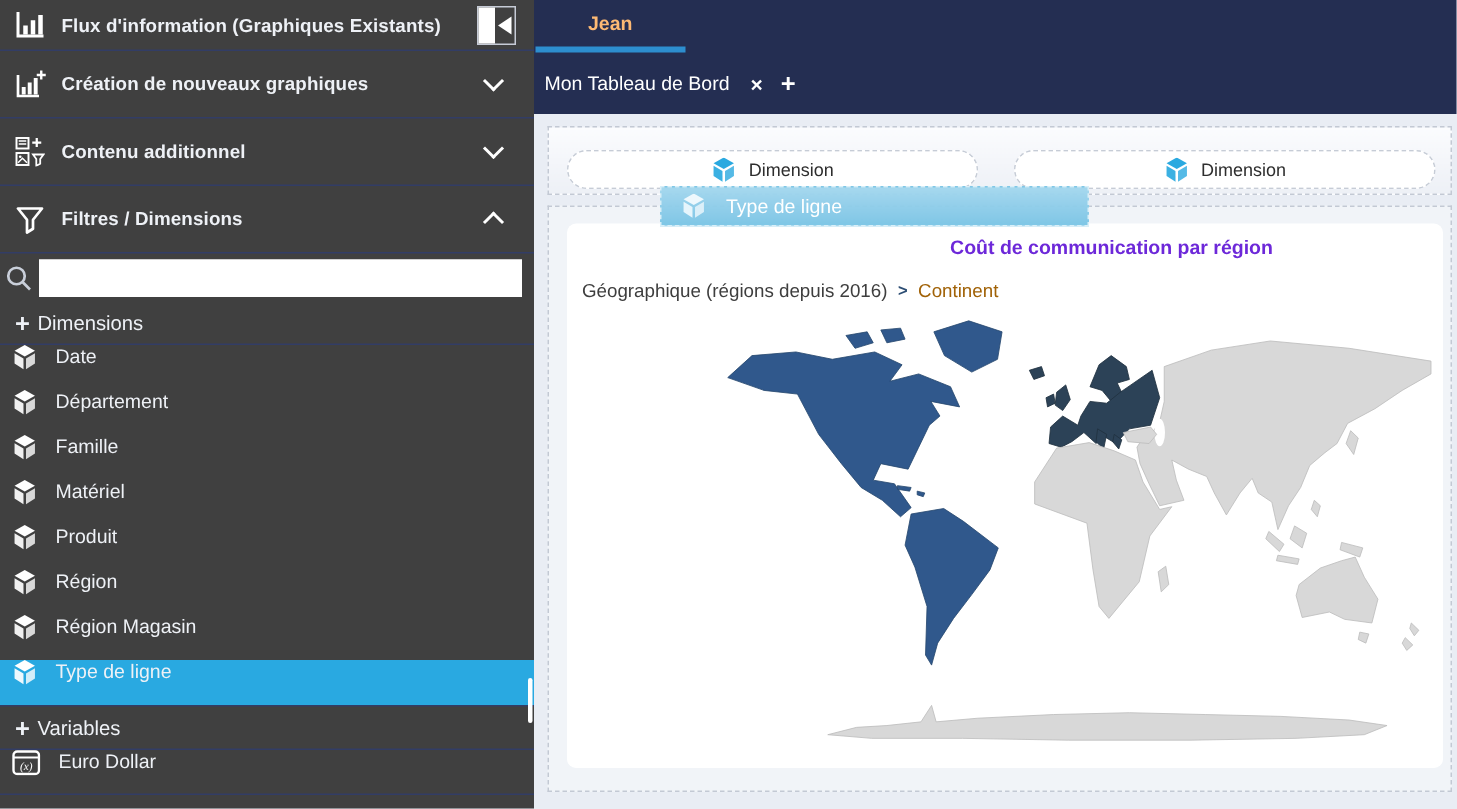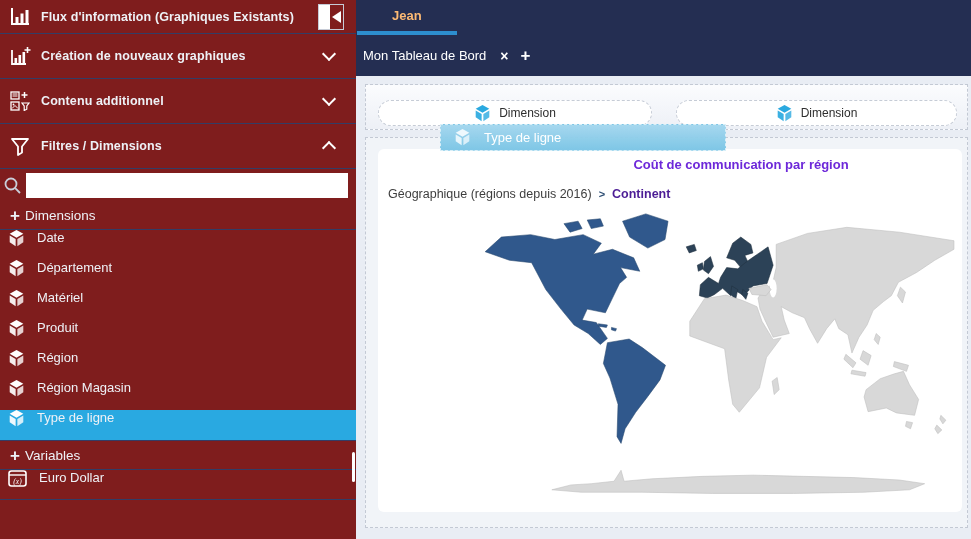--- a/index.html
+++ b/index.html
@@ -1,20 +1,20 @@
 <!DOCTYPE html>
 <html><head>
 <meta charset="utf-8">
 <style>
   html,body{margin:0;padding:0;width:971px;height:539px;overflow:hidden;
     font-family:"Liberation Sans",sans-serif;background:#e9edf4;}
   .app{position:absolute;inset:0;width:971px;height:539px;}
 
   
-  .sidebar{position:absolute;left:0;top:0;width:356px;height:539px;background:#7f1d1d;color:#eef1f6;z-index:5;}
+  .sidebar{position:absolute;left:0;top:0;width:356px;height:539px;background:#404040;color:#eef1f6;z-index:5;}
   .menu-row{display:flex;align-items:center;padding:0 8px;border-bottom:1px solid #323d66;box-sizing:border-box;cursor:pointer;}
   .menu-row .mi{width:24px;display:flex;justify-content:center;flex:none;}
   .menu-row .mlabel{flex:1;font-weight:bold;font-size:12.5px;margin-left:9px;letter-spacing:.1px;}
   .h34{height:34px}.h45{height:45px}
   .chev{width:8px;height:8px;border-right:2.6px solid #fff;border-bottom:2.6px solid #fff;
     transform:rotate(45deg);margin-right:14px;margin-top:-4px;flex:none;}
   .chev.up{transform:rotate(-135deg);margin-top:4px;}
   .collapse-btn{width:26px;height:26px;border:1px solid #c6cbd6;box-sizing:border-box;display:flex;align-items:center;margin-right:4px;cursor:pointer;flex:none;}
   .collapse-btn .bar{width:11px;height:24px;background:#fff;flex:none;}
   .collapse-btn .tri{width:0;height:0;border-top:6px solid transparent;border-bottom:6px solid transparent;border-right:9px solid #fff;margin:auto;}
@@ -47,21 +47,21 @@
   .dim-pill{position:absolute;top:15px;height:26px;box-sizing:border-box;border:1px dashed #c6ccd6;border-radius:13px;
     background:#fff;display:flex;align-items:center;justify-content:center;gap:8px;font-size:12px;color:#2e2e2e;cursor:pointer;}
   .pill-1{left:12px;width:274px;}
   .pill-2{left:310px;width:281px;}
   .chart-zone{position:absolute;left:9px;top:61px;width:603px;height:391px;box-sizing:border-box;
     border:1px dashed #c3c9d4;background:rgba(255,255,255,0.38);}
   .chart-card{position:absolute;left:12px;top:11px;width:584px;height:363px;background:#fff;border-radius:6px;}
   .chart-title{position:absolute;left:363px;top:8px;transform:translateX(-50%);font-size:13px;font-weight:bold;color:#6d28d9;white-space:nowrap;}
   .breadcrumb{position:absolute;left:10px;top:38px;font-size:12.5px;color:#3e3e3e;display:flex;align-items:center;}
   .bc-sep{color:#2d4e74;font-weight:bold;font-size:11px;margin:0 7px;}
-  .bc-level{font-weight:bold;color:#4c1d95;}
+  .bc-level{font-weight:normal;color:#a16207;}
   .map-wrap{position:absolute;left:92px;top:60px;width:485px;height:293px;}
   .map-wrap svg{width:485px;height:293px;}
   .land-neutral{stroke:#bdbdbd;stroke-width:1;}
   .land-blue{stroke:#27496f;stroke-width:1;}
   .land-dark{stroke:#20313f;stroke-width:1;}
 
   .drag-chip{position:absolute;left:84px;top:48px;width:286px;height:27px;box-sizing:border-box;z-index:20;
     background:linear-gradient(180deg,rgba(163,215,238,0.96),rgba(122,196,229,0.96));
     border:1px dashed #d9eff8;display:flex;align-items:center;padding-left:13px;gap:13px;
     color:#fff;font-size:13px;cursor:grabbing;}
@@ -162,20 +162,28 @@
         </span>
       <span class="dlabel">Date</span>
     </div>
     <div class="dim-item">
       <span class="cube" style="color:#fff">
           <svg width="17" height="17">
             <use href="#cube"></use>
           </svg>
         </span>
       <span class="dlabel">Département</span>
+    </div>
+    <div class="dim-item">
+      <span class="cube" style="color:#fff">
+          <svg width="17" height="17">
+            <use href="#cube"></use>
+          </svg>
+        </span>
+      <span class="dlabel">Famille</span>
     </div>
     <div class="dim-item">
       <span class="cube" style="color:#fff">
           <svg width="17" height="17">
             <use href="#cube"></use>
           </svg>
         </span>
       <span class="dlabel">Matériel</span>
     </div>
     <div class="dim-item">

